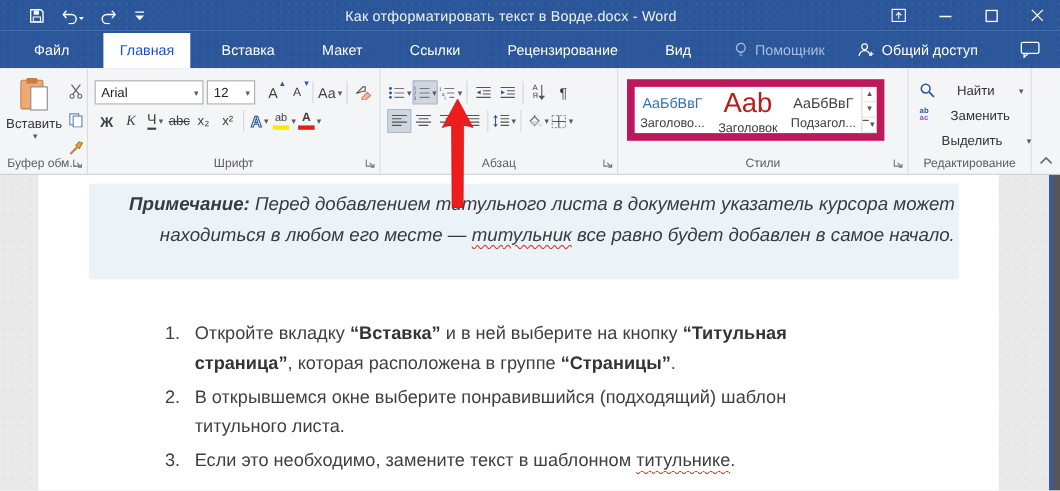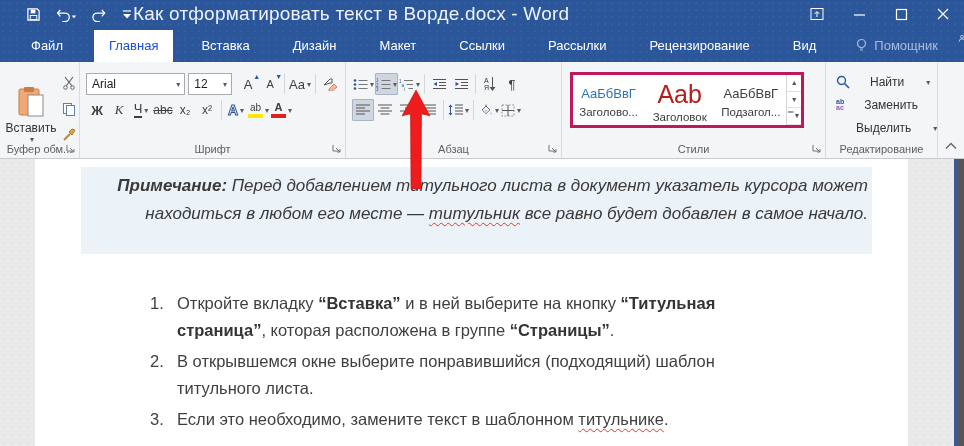--- a/index.html
+++ b/index.html
@@ -4,21 +4,21 @@
 <style>
   * { margin:0; padding:0; box-sizing:border-box; }
   html,body { width:964px; height:446px; overflow:hidden; }
   body { font-family:"Liberation Sans", sans-serif; background:#e9e9ea; position:relative; }
 
   
   .titlebar{ height:28px; background:#2b579a; display:flex; align-items:center; color:#fff;
     background-image:radial-gradient(rgba(255,255,255,.06) 1px, transparent 1px); background-size:7px 7px;}
   .qat{ display:flex; align-items:center; gap:14px; padding-left:26px; }
   .qat .qbtn{ display:flex; align-items:center; cursor:default; }
-  .title-center{ flex:1; text-align:left; font-size:19px; color:#eef2f8; letter-spacing:.2px; }
+  .title-center{ flex:1; text-align:center; font-size:13px; color:#eef2f8; letter-spacing:.2px; }
   .wincontrols{ display:flex; align-items:center; gap:0; }
   .winbtn{ width:42px; height:28px; display:flex; align-items:center; justify-content:center; }
 
   
   .tabrow{ height:34px; background:#2b579a; display:flex; align-items:flex-end; color:#fff;
     background-image:radial-gradient(rgba(255,255,255,.05) 1px, transparent 1px); background-size:7px 7px;}
   .tab{ font-size:13px; padding:8px 15px 9px; cursor:default;margin-left:13px; }
   .tab.file{ padding:8px 18px 9px; }
   .tab.active{ background:#fff; color:#1d4ed8; border-radius:0; }
   .tabspacer{ flex:1; }
@@ -32,21 +32,21 @@
   .launcher{ position:absolute; right:3px; bottom:4px; width:11px; height:11px; }
   .row{ display:flex; align-items:center; height:24px; margin:2px 4px 0 6px; }
   .btn{ min-width:22px; height:22px; display:flex; align-items:center; justify-content:center;
         border:1px solid transparent; border-radius:1px; color:#3f3f3f; font-size:13px; }
   .btn.sel{ background:#cfd6e0; border-color:#a9b4c4; }
   .dd{ font-size:8px; color:#5a5a5a; margin-left:2px; }
   .vsep{ width:1px; height:20px; background:#d4d6d9; margin:0 3px; }
 
   
   .grp.clipboard{ width:80px; }
-  .paste-big{ position:absolute; left:8px; top:24px; width:46px; height:66px; display:flex; flex-direction:column; align-items:center; font-size:12px; color:#333; }
+  .paste-big{ position:absolute; left:8px; top:8px; width:46px; height:66px; display:flex; flex-direction:column; align-items:center; font-size:12px; color:#333; }
   .paste-big .lbl{ margin-top:3px; }
   .minicol{ position:absolute; left:58px; top:10px; display:flex; flex-direction:column; gap:4px; }
 
   
   .grp.font{ width:266px; }
   .combo{ display:flex; align-items:center; background:#fff; border:1px solid #a9abb0; height:22px; font-size:12px; color:#222; padding-left:5px; }
   .combo .dd{ margin-left:auto; padding:0 4px; }
   .combo.fname{ width:100px; }
   .combo.fsize{ width:44px; margin-left:3px; }
   .glyph-b{ font-weight:bold; }
@@ -58,21 +58,21 @@
   .grow-shrink .caret{ position:absolute; top:-1px; right:-2px; font-size:7px; color:#2b579a; }
   .fx{ -webkit-text-stroke:1px #2b579a; color:#fff; font-weight:bold; font-size:14px; }
   .barbtn{ display:flex; flex-direction:column; align-items:center; line-height:11px; font-size:11px; font-weight:bold; }
   .barbtn .bar{ width:15px; height:4px; margin-top:1px; }
 
   
   .grp.paragraph{ width:216px; }
 
   
   .grp.styles{ width:264px; }
-  .gallery{ display:flex; margin:2px 4px 0 8px; border:3px solid #be185d; background:#fff; height:56px; width:234px; }
+  .gallery{ display:flex; margin:2px 4px 0 8px; border:7px solid #be185d; background:#fff; height:56px; width:234px; }
   .stylecell{ width:73px; display:flex; flex-direction:column; align-items:center; justify-content:center; padding-top:4px; }
   .stylecell .prev1{ color:#2e74b5; font-size:13px; }
   .stylecell .prev2{ color:#b91c1c; font-size:25px; font-weight:400; line-height:24px; }
   .stylecell .prev3{ color:#404040; font-size:13px; }
   .stylecell .sname{ font-size:11.5px; color:#3c3c3c; margin-top:5px; }
   .galscroll{ width:15px; border-left:1px solid #d4d6d9; display:flex; flex-direction:column; }
   .galscroll .sb{ flex:1; display:flex; align-items:center; justify-content:center; font-size:7px; color:#555; border-bottom:1px solid #e2e3e5; }
 
   
   .grp.editing{ width:112px; }
@@ -159,24 +159,22 @@
           <path d="M2 2 L12 12 M12 2 L2 12" stroke="#fff" stroke-width="1.2"></path>
         </svg>
     </span>
   </div>
 </div>
 
 <div class="tabrow">
   <span class="tab file">Файл</span>
   <span class="tab active">Главная</span>
   <span class="tab">Вставка</span>
-  <span class="tab">Дизайн</span>
   <span class="tab">Макет</span>
   <span class="tab">Ссылки</span>
-  <span class="tab">Рассылки</span>
   <span class="tab">Рецензирование</span>
   <span class="tab">Вид</span>
   <span class="tab-tool dim" style="margin-left:14px;">
     <svg class="ic" width="13" height="15" viewBox="0 0 13 15">
         <circle cx="6.5" cy="5.5" r="4" fill="none" stroke="#aabbdd" stroke-width="1.2"></circle>
         <path d="M5 10 h3 M5 12 h3" stroke="#aabbdd"></path>
       </svg>
     <span>Помощник</span>
   </span>
   <span class="tabspacer"></span>

